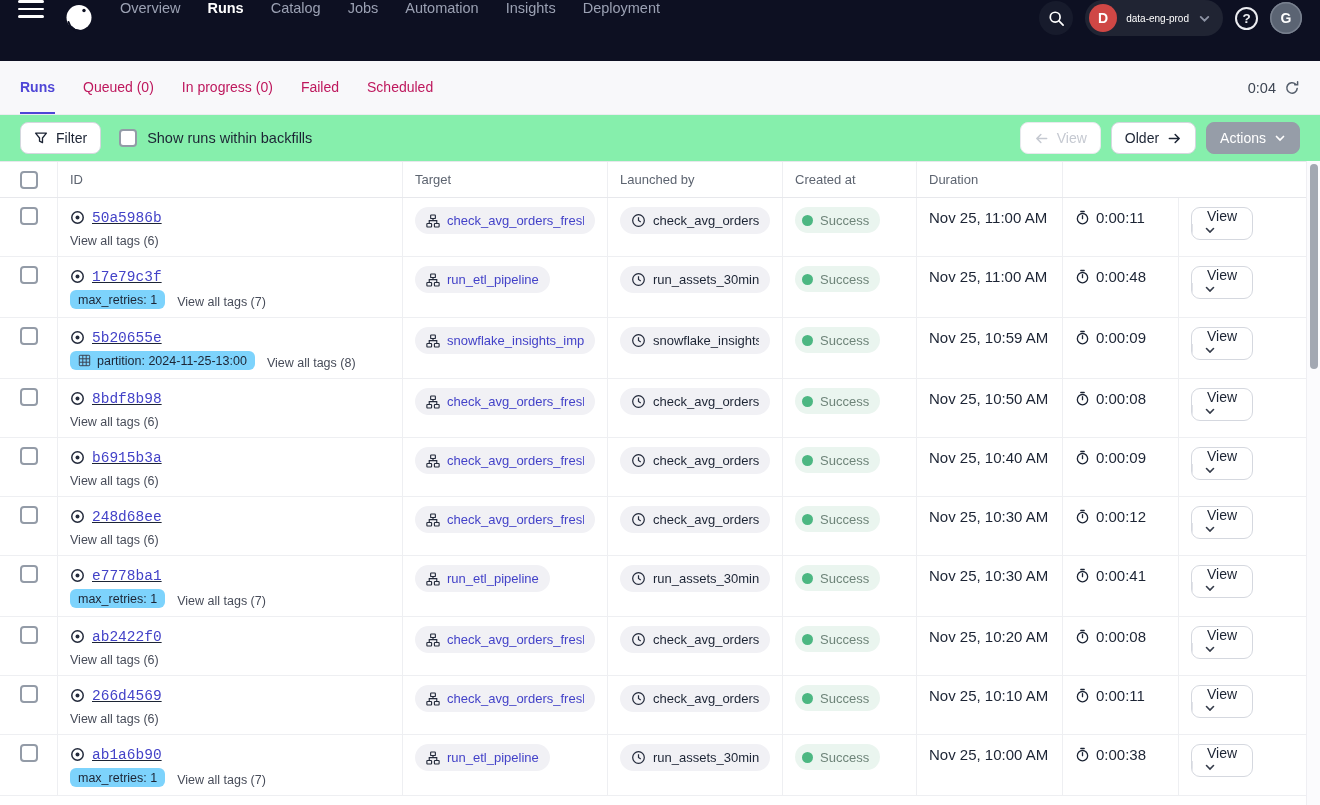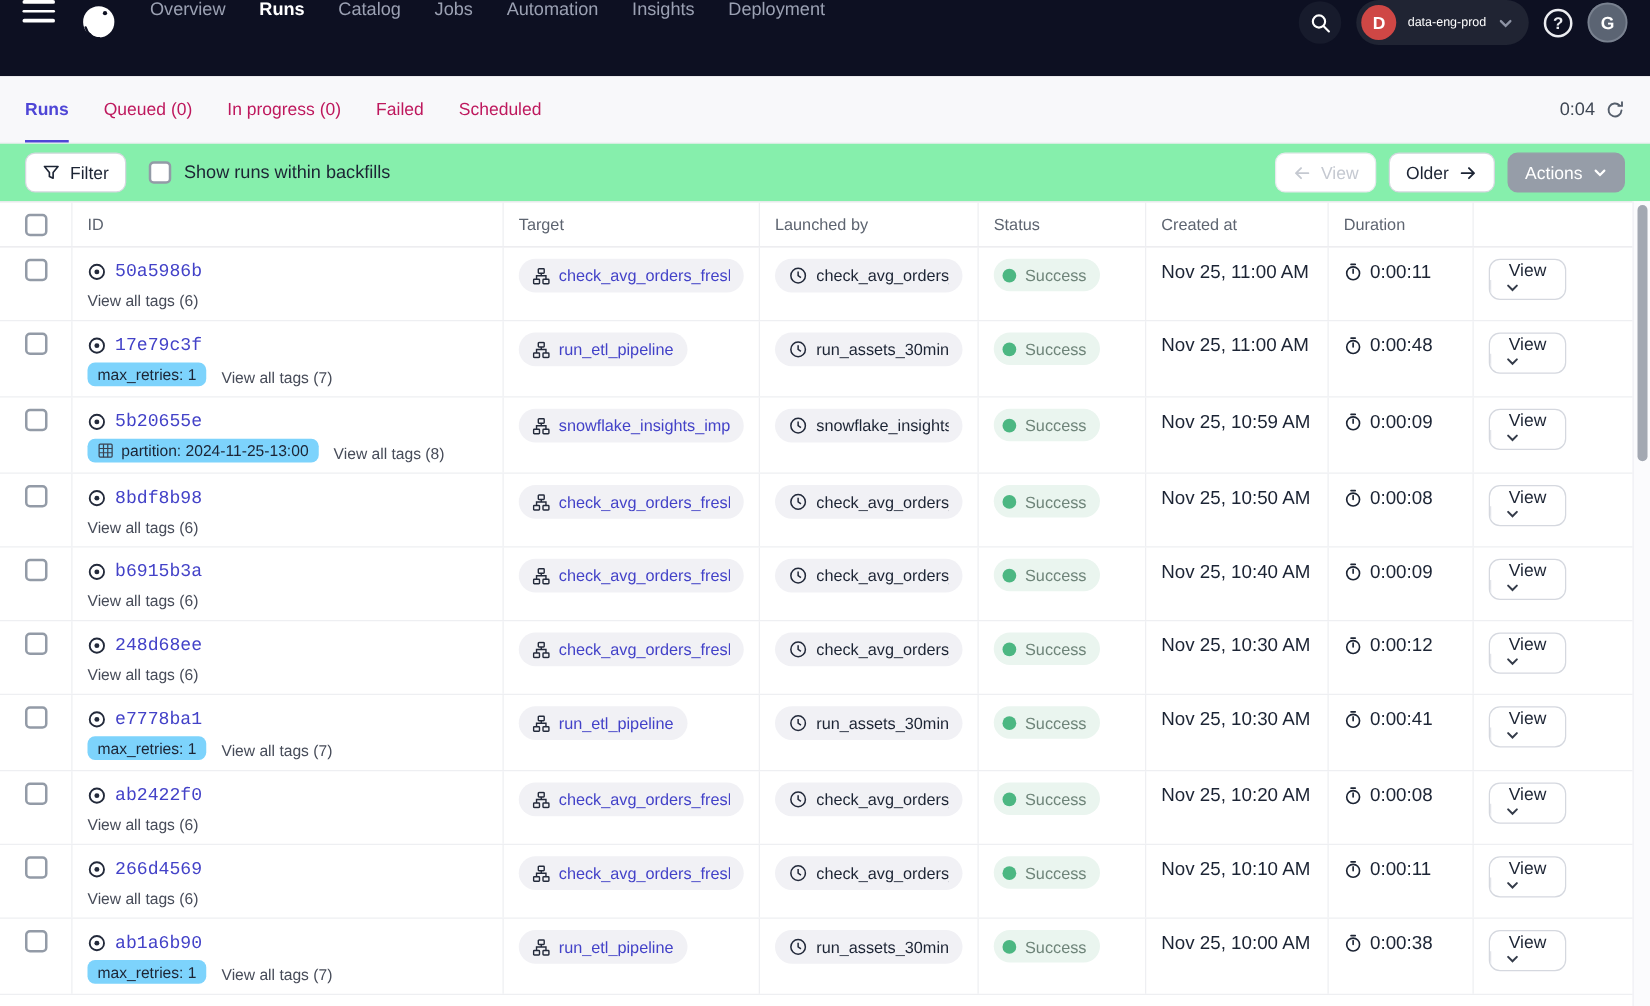--- a/index.html
+++ b/index.html
@@ -53,21 +53,21 @@
   .table { border-top:1px solid #E7E8EC; }
   .cols { display:grid; grid-template-columns:58px 345px 205px 175px 134px 146px 116px 1fr; }
   .thead { height:36px; border-bottom:1px solid #E7E8EC; }
   .thead .cell { display:flex; align-items:center; font-size:13px; color:#5D6470; }
   .cell { padding:0 12px; border-right:1px solid #EEEFF2; min-width:0; }
   .cell:last-child { border-right:none; }
   .cell.check { display:flex; align-items:flex-start; justify-content:center; padding-top:9px; }
   .thead .cell.check { padding-top:0; align-items:center; }
   .row { border-bottom:1px solid #EEEFF2; min-height:57px; }
   .row .cell { padding-top:9px; padding-bottom:8px; }
-  .id-line { display:flex; align-items:center; gap:7px; height:21px; }
+  .id-line { display:flex; align-items:center; gap:7px; height:21px;text-decoration:underline; }
   .id-line .icon { display:flex; color:#232A3B; }
   .run-id { font-family:"Liberation Mono","DejaVu Sans Mono",monospace; font-size:14.5px;
     color:var(--link,#4342C8); text-decoration:none; cursor:pointer; }
   .tags-line { display:flex; align-items:flex-end; gap:12px; margin-top:3px; min-height:17px; flex-wrap:nowrap;}
   .tag-pill { display:inline-flex; align-items:center; gap:6px; background:#7dd3fc; border-radius:6px;
     padding:2.5px 8px; font-size:12.5px; color:#1C2434; white-space:nowrap; }
   .tag-pill .icon { display:flex; color:#3A4150; }
   .view-all { font-size:12.5px; color:#474C59; cursor:pointer; white-space:nowrap; }
   .pill { display:inline-flex; align-items:center; gap:7px; background:#F1F1F5; border-radius:14px;
     height:27px; padding:0 11px; max-width:100%; font-size:13px; cursor:pointer; }
@@ -208,21 +208,20 @@
   </div>
 
   <div class="table">
     <div class="cols thead">
       <div class="cell check">
           <span class="checkbox"></span>
         </div>
       <div class="cell">ID</div>
       <div class="cell">Target</div>
       <div class="cell">Launched by</div>
-      <div class="cell">Status</div>
       <div class="cell">Created at</div>
       <div class="cell">Duration</div>
       <div class="cell"></div>
     </div>
     <div class="tbody">
         <div class="cols row">
           <div class="cell check">
             <span class="checkbox"></span>
           </div>
           <div class="cell">

